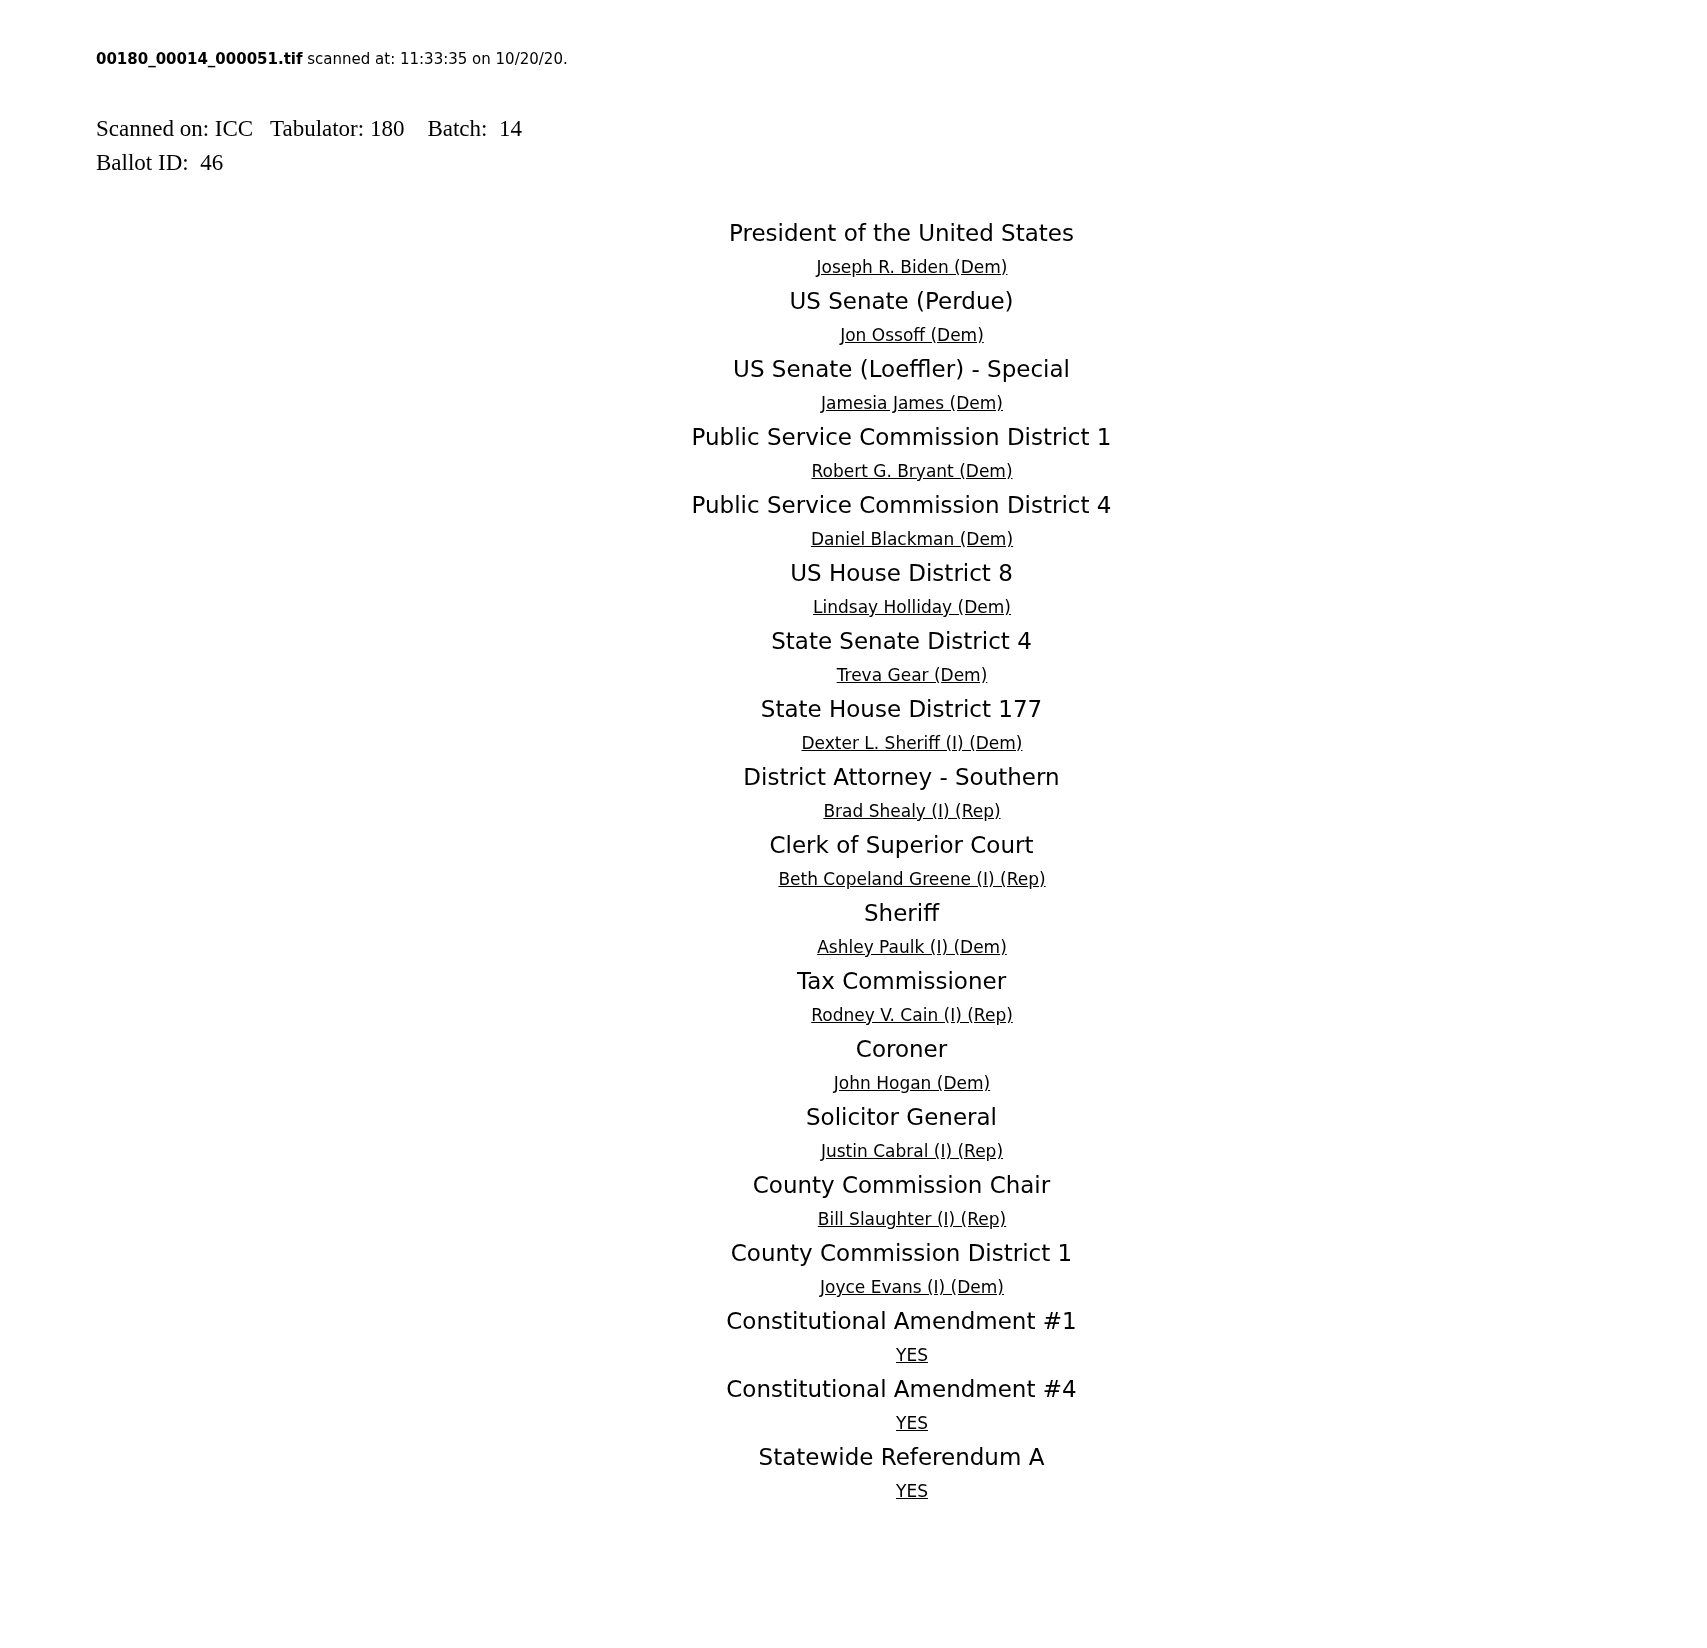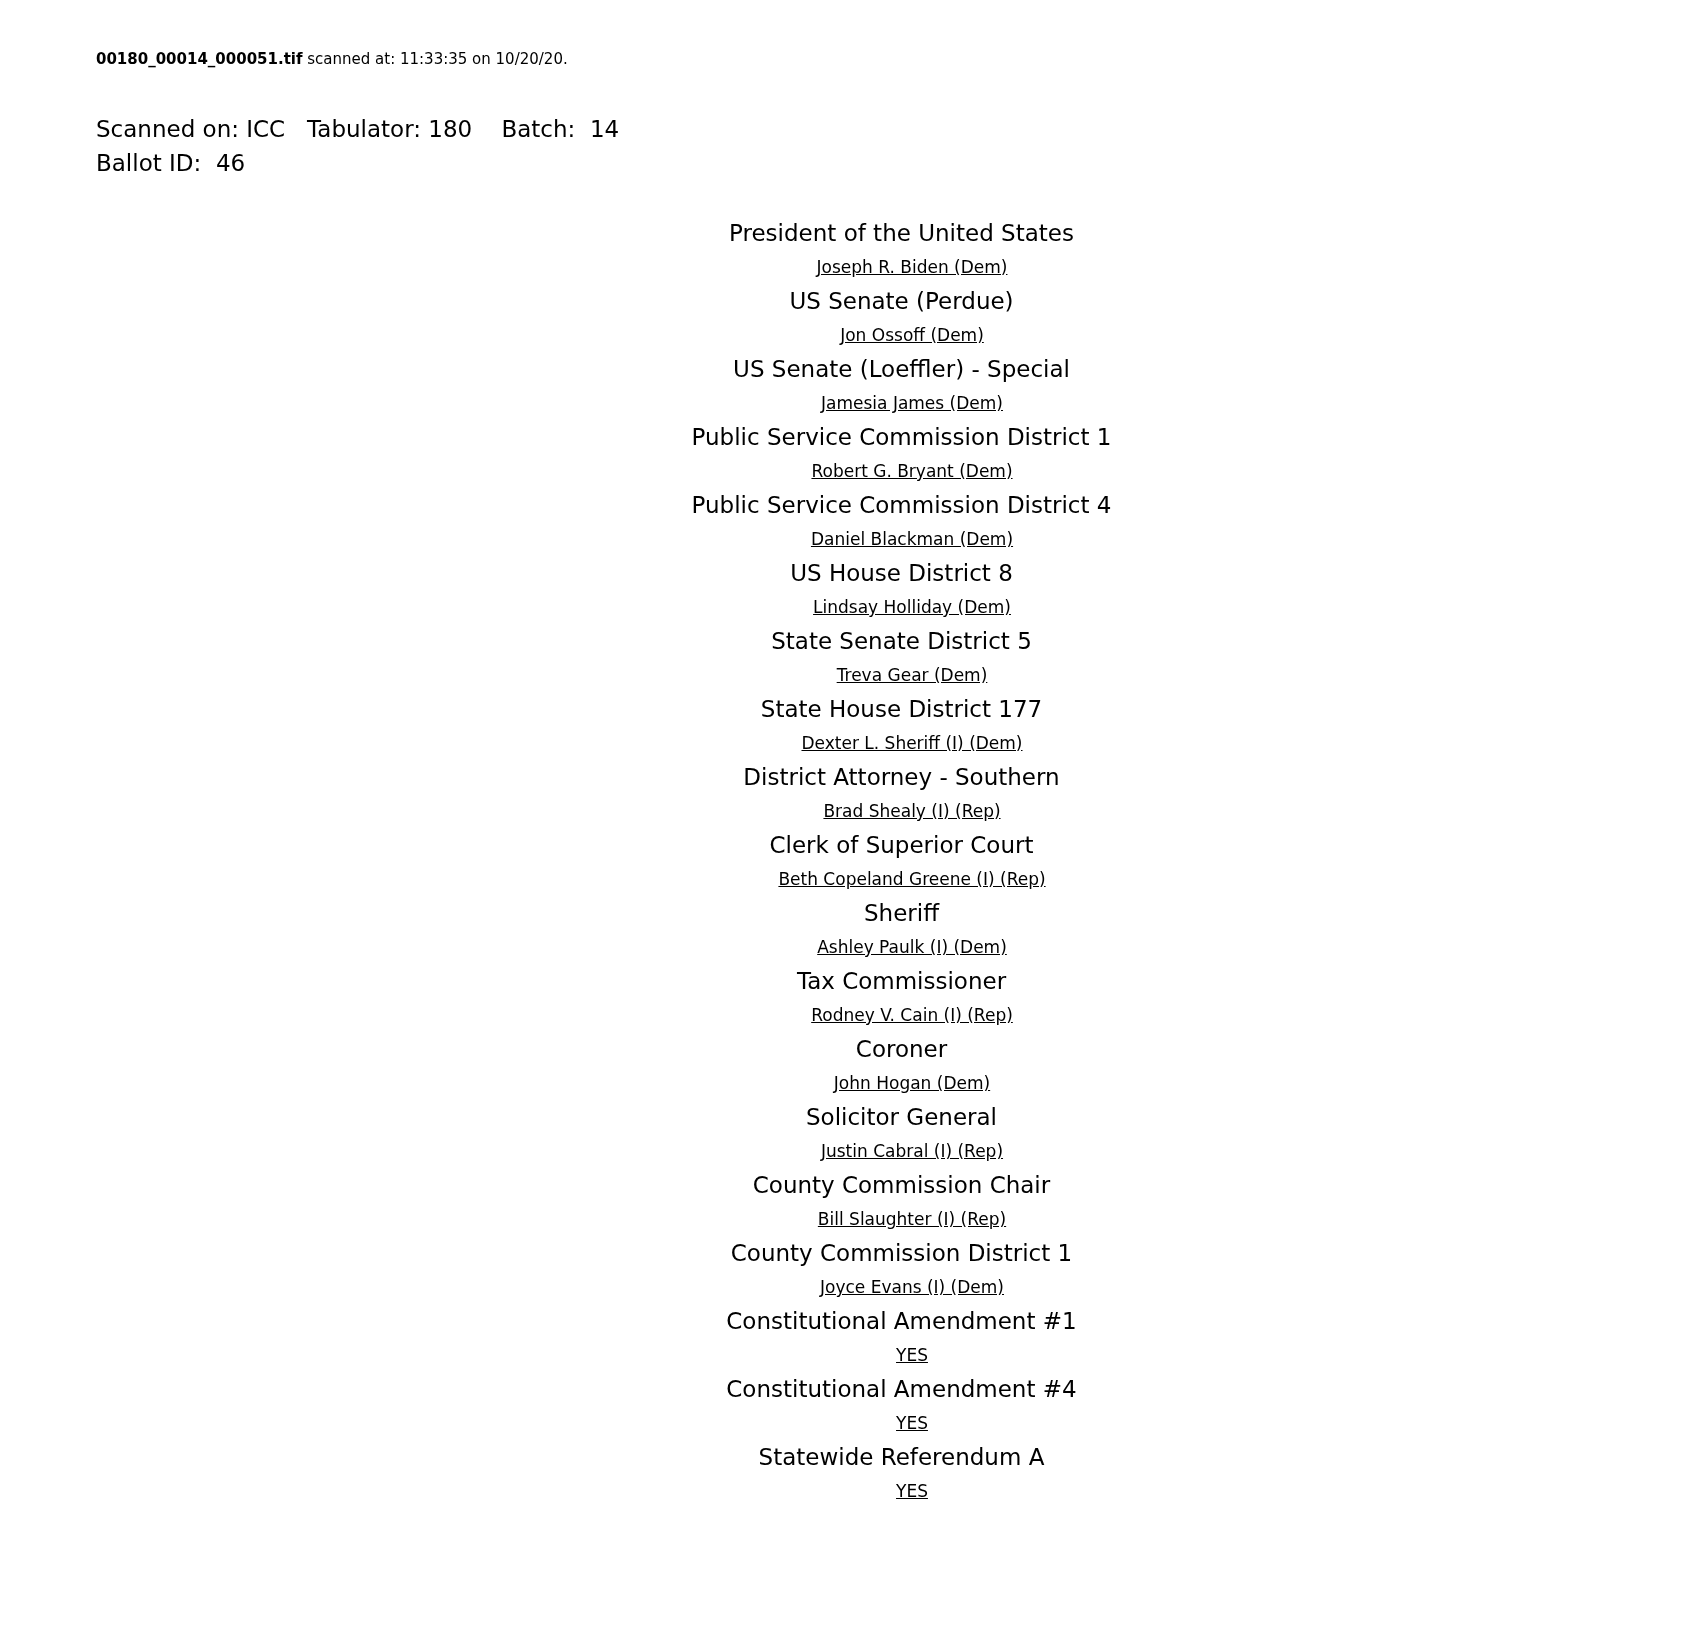--- a/index.html
+++ b/index.html
@@ -29,20 +29,21 @@
   .scan-line .fname {
     font-weight: 600;
   }
   .meta-block {
     margin-bottom: 36px;
   }
   .meta-line {
     font-size: 23px;
     line-height: 34px;
     white-space: pre;
+    font-family: Liberation Serif, serif;
   }
   .contest-list {
     margin: 0;
     padding: 0;
     list-style: none;
   }
   .contest {
     margin: 0;
     text-align: center;
   }
@@ -90,21 +91,21 @@
     </li>
     <li class="contest">
       <div class="contest-title">Public Service Commission District 4</div>
       <div class="contest-choice">Daniel Blackman (Dem)</div>
     </li>
     <li class="contest">
       <div class="contest-title">US House District 8</div>
       <div class="contest-choice">Lindsay Holliday (Dem)</div>
     </li>
     <li class="contest">
-      <div class="contest-title">State Senate District 5</div>
+      <div class="contest-title">State Senate District 4</div>
       <div class="contest-choice">Treva Gear (Dem)</div>
     </li>
     <li class="contest">
       <div class="contest-title">State House District 177</div>
       <div class="contest-choice">Dexter L. Sheriff (I) (Dem)</div>
     </li>
     <li class="contest">
       <div class="contest-title">District Attorney - Southern</div>
       <div class="contest-choice">Brad Shealy (I) (Rep)</div>
     </li>

